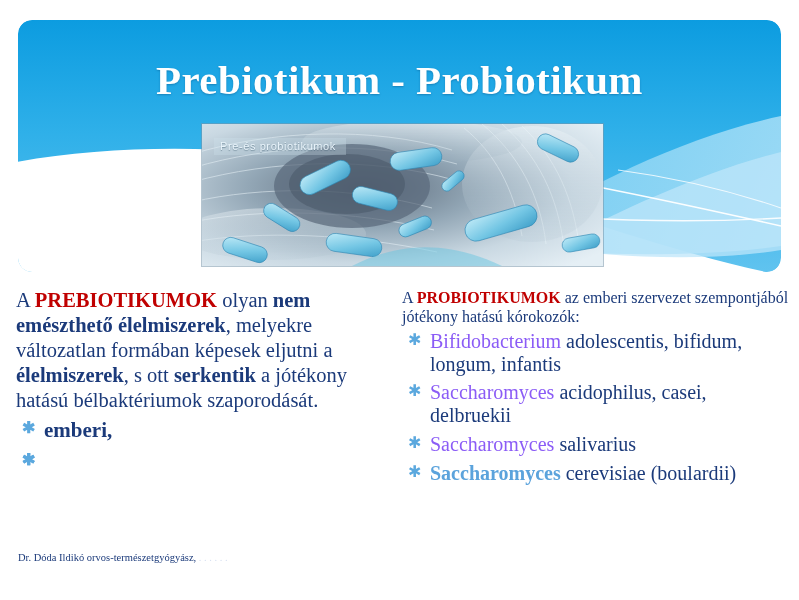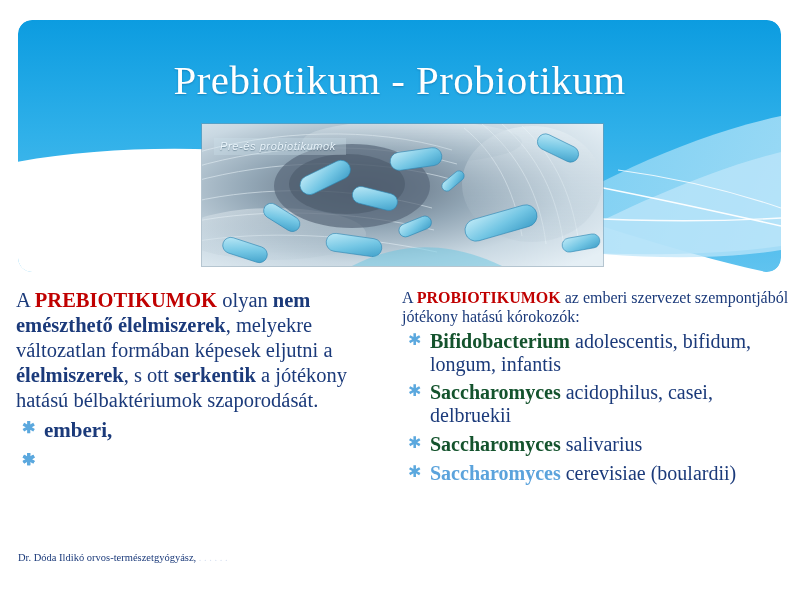--- a/index.html
+++ b/index.html
@@ -39,21 +39,21 @@
   
   .title {
     position: absolute;
     left: 0;
     top: 56px;
     width: 799px;
     text-align: center;
     color: #ffffff;
     font-family: "Liberation Serif", serif;
     font-size: 41px;
-    font-weight: 400;
+    font-weight: 700;
     letter-spacing: 0.4px;
     text-shadow: 0 1px 2px rgba(0,60,110,0.35);
     white-space: nowrap;
   }
 
   
   .picture {
     position: absolute;
     left: 202px;
     top: 124px;
@@ -69,21 +69,20 @@
     left: 12px;
     top: 14px;
     font-family: "Liberation Sans", sans-serif;
     font-size: 11px;
     letter-spacing: 0.6px;
     color: #e9f4fb;
     background: rgba(210,228,240,0.30);
     padding: 2px 10px 3px 6px;
     white-space: nowrap;
     text-shadow: 0 1px 1px rgba(40,70,90,0.45);
-    font-style: italic;
   }
 
   
   .col {
     position: absolute;
     top: 288px;
     color: #1F3C88;
   }
   .col-left  { left: 16px;  width: 382px; }
   .col-right { left: 402px; width: 390px; }
@@ -135,21 +134,21 @@
   .col-left ul.bullets li .star { top: 1px; font-size: 16px; }
 
   .col-right ul.bullets { margin-top: 3px; }
   .col-right ul.bullets li {
     font-size: 20px;
     line-height: 1.14;
     margin-bottom: 6px;
   }
   .col-right ul.bullets li .star { top: 0px; font-size: 16px; }
 
-  .genus      { font-weight: bold; color: #14532d; margin-top: 48px; }
+  .genus      { font-weight: normal; color: #8b5cf6; margin-top: 48px; }
   .genus-alt  { font-weight: bold; color: #5BA3DC; }
   .species    { font-weight: normal; color: #1B3A7A; }
 
   
   .footer {
     position: absolute;
     left: 18px;
     top: 552px;
     font-family: "Liberation Serif", serif;
     font-size: 10.5px;

